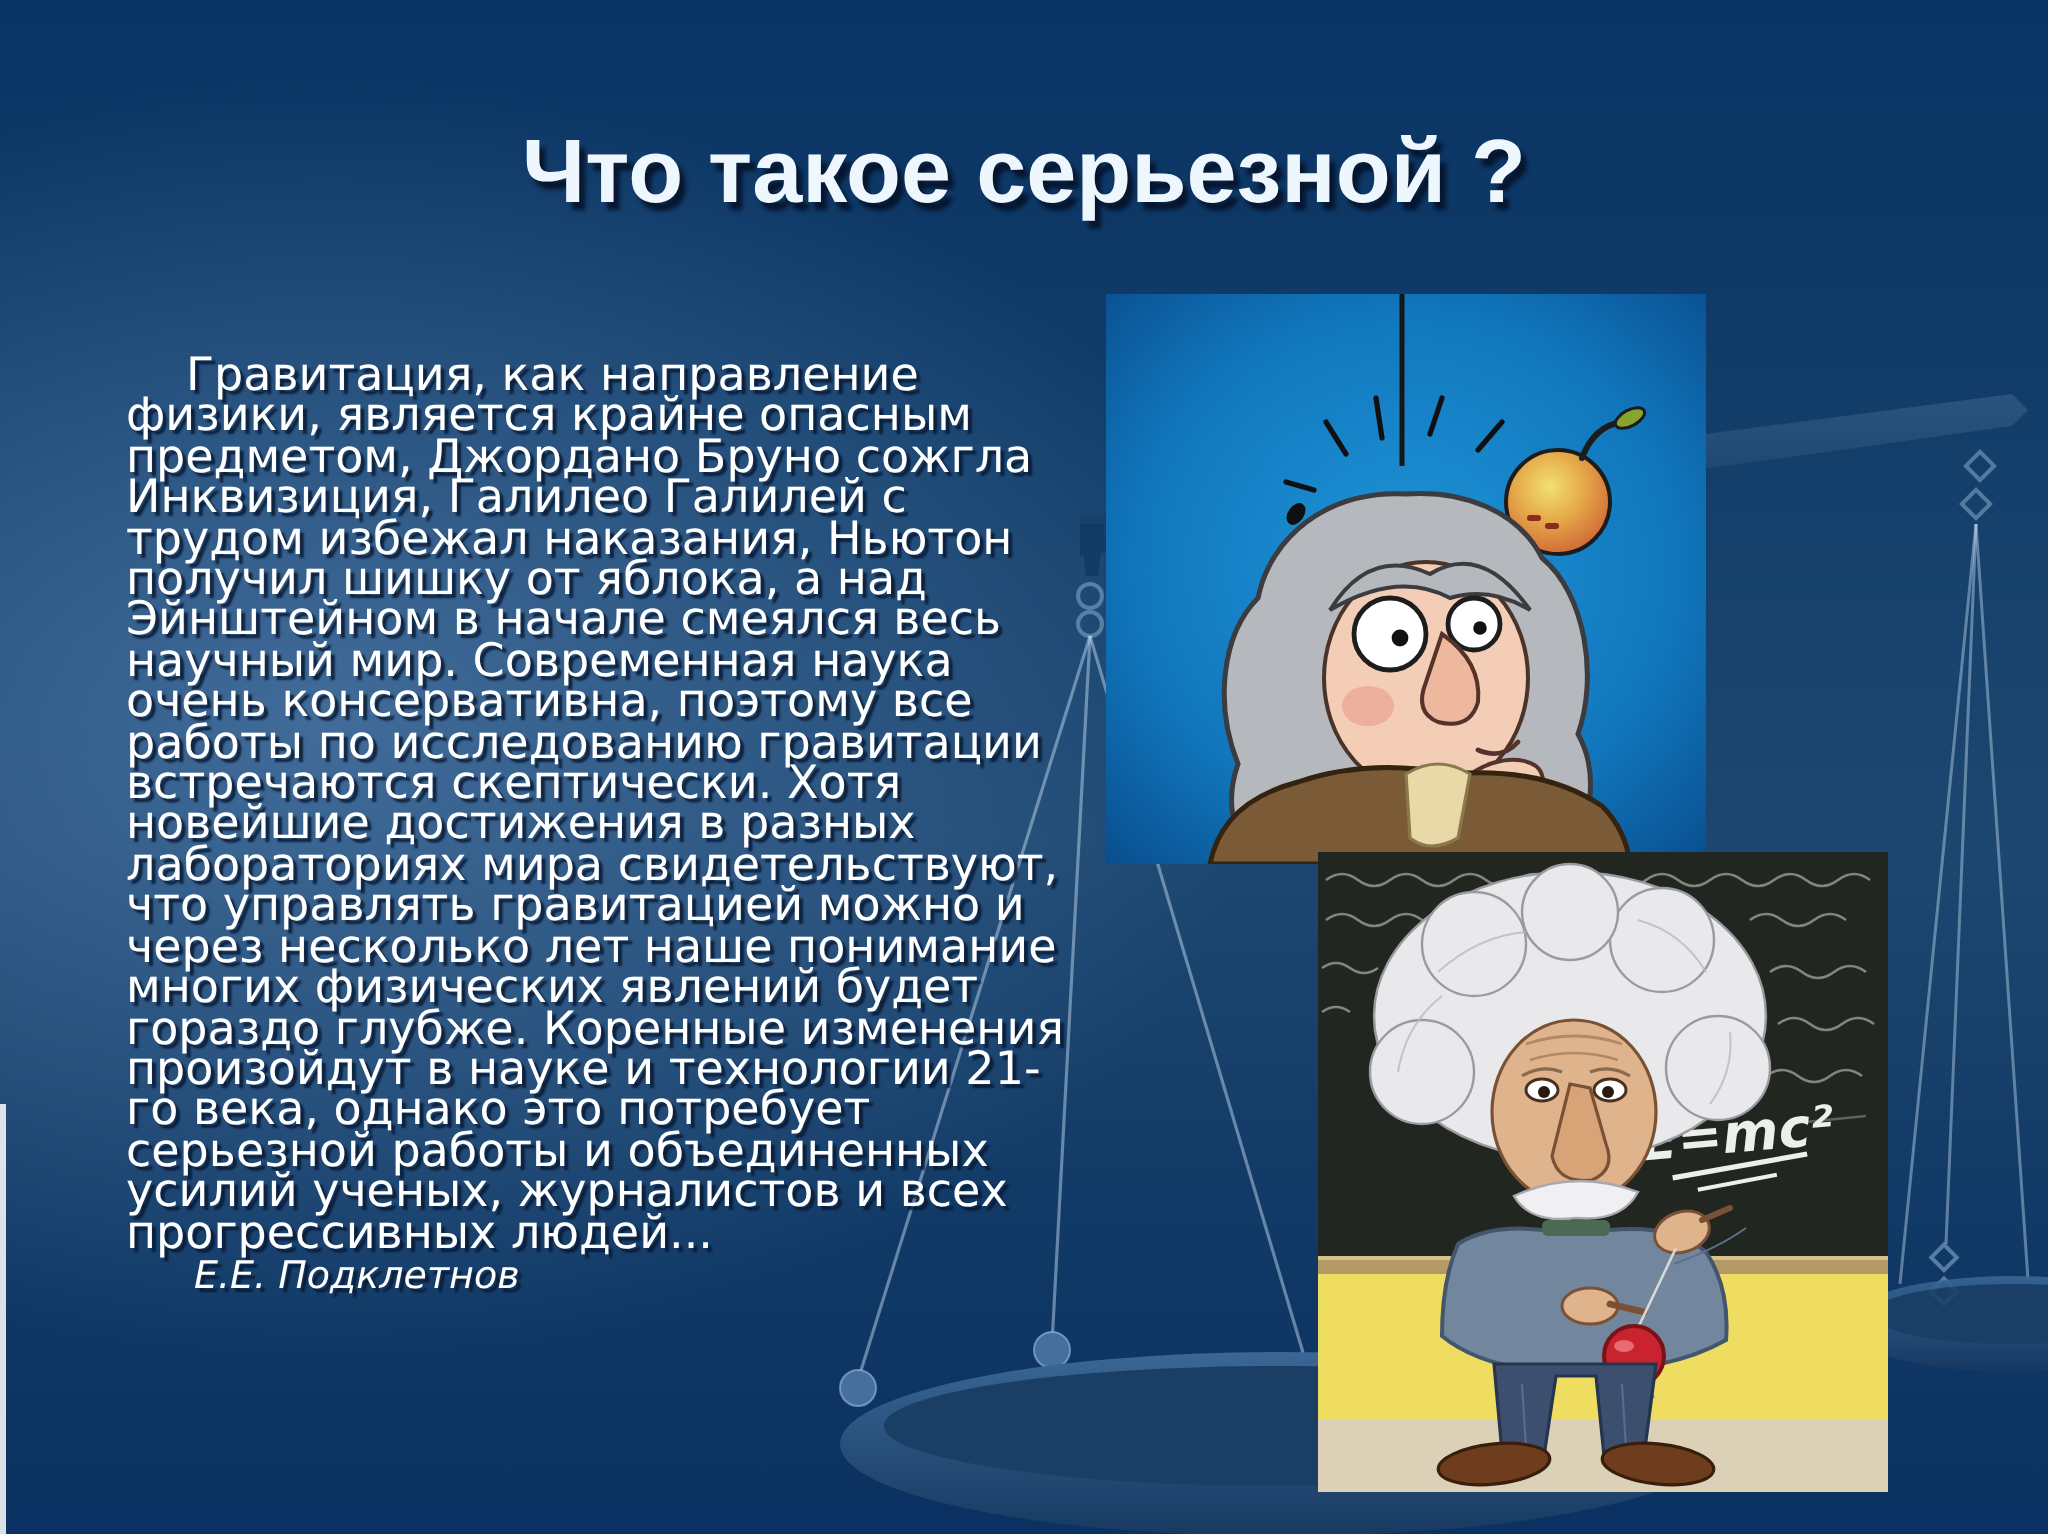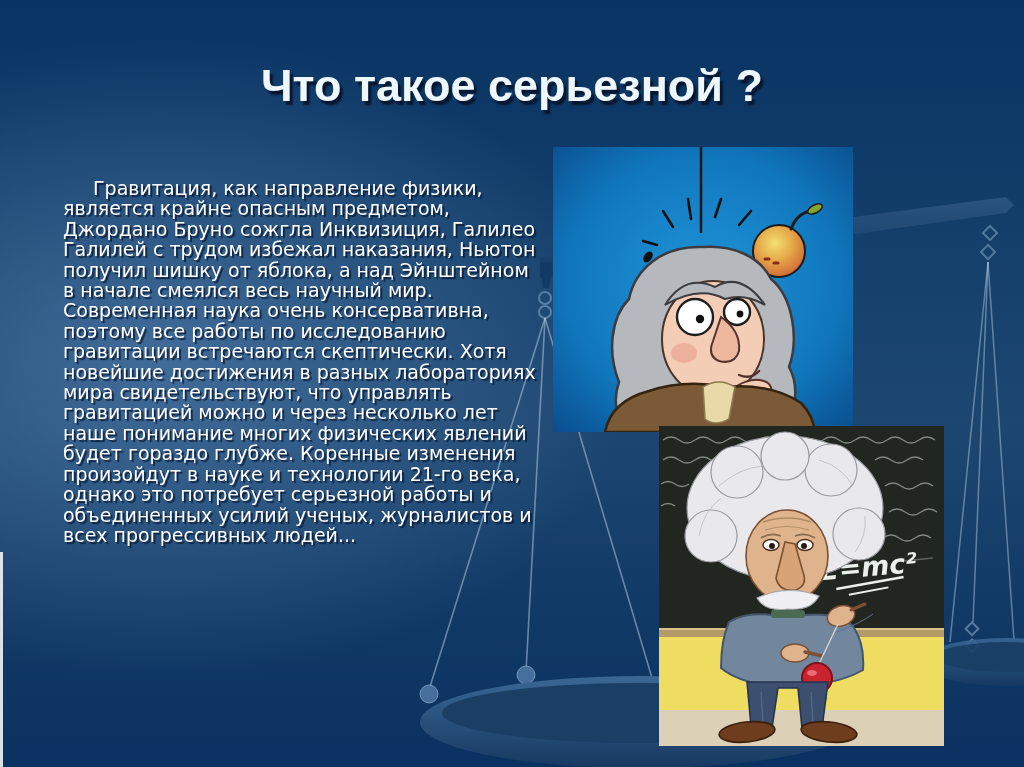--- a/index.html
+++ b/index.html
@@ -16,21 +16,21 @@
   .title{
     position:absolute;left:0;top:60px;width:1024px;
     text-align:center;z-index:2;
     font-family:"Liberation Sans",sans-serif;
     font-weight:bold;font-size:45px;letter-spacing:0px;
     color:#edf7fd;
     text-shadow:3px 4px 2px rgba(6,20,44,.95);
   }
   .body-text{
     position:absolute;left:63px;top:178px;width:478px;z-index:2;
-    color:#ffffff;font-size:19px;line-height:20.4px;
+    color:#ffffff;font-size:23px;line-height:20.4px;
     text-indent:30px;
     text-shadow:2px 2px 1px rgba(8,25,50,.85);
   }
   .attribution{
     position:absolute;left:97px;top:627px;z-index:2;
     color:#ffffff;font-size:19px;font-style:italic;
     text-shadow:2px 2px 1px rgba(8,25,50,.85);
   }
   .newton-img{position:absolute;left:553px;top:147px;z-index:2;}
   .einstein-img{position:absolute;left:659px;top:426px;z-index:3;}
@@ -93,20 +93,21 @@
     <g opacity=".9">
       <ellipse cx="1006" cy="662" rx="84" ry="24" fill="url(#panGrad)"></ellipse>
       <ellipse cx="1006" cy="657" rx="70" ry="15" fill="#1c4067"></ellipse>
     </g>
   </svg>
 
   <div class="title">Что такое серьезной ?</div>
 
   <div class="body-text">Гравитация, как направление физики, является крайне опасным предметом, Джордано Бруно сожгла Инквизиция, Галилео Галилей с трудом избежал наказания, Ньютон получил шишку от яблока, а над Эйнштейном в начале смеялся весь научный мир. Современная наука очень консервативна, поэтому все работы по исследованию гравитации встречаются скептически. Хотя новейшие достижения в разных лабораториях мира свидетельствуют, что управлять гравитацией можно и через несколько лет наше понимание многих физических явлений будет гораздо глубже. Коренные изменения произойдут в науке и технологии 21-го века, однако это потребует серьезной работы и объединенных усилий ученых, журналистов и всех прогрессивных людей...</div>
 
+  <div class="attribution">Е.Е. Подклетнов</div>
 
   <svg class="newton-img" width="300" height="285" viewBox="0 0 300 285">
     <defs>
       <radialGradient id="newtonBg" cx="50%" cy="48%" r="72%">
         <stop offset="0" stop-color="#1f94d8"></stop>
         <stop offset=".62" stop-color="#1177bd"></stop>
         <stop offset="1" stop-color="#094e8e"></stop>
       </radialGradient>
       <radialGradient id="appleGrad" cx="42%" cy="35%" r="75%">
         <stop offset="0" stop-color="#f2e070"></stop>

